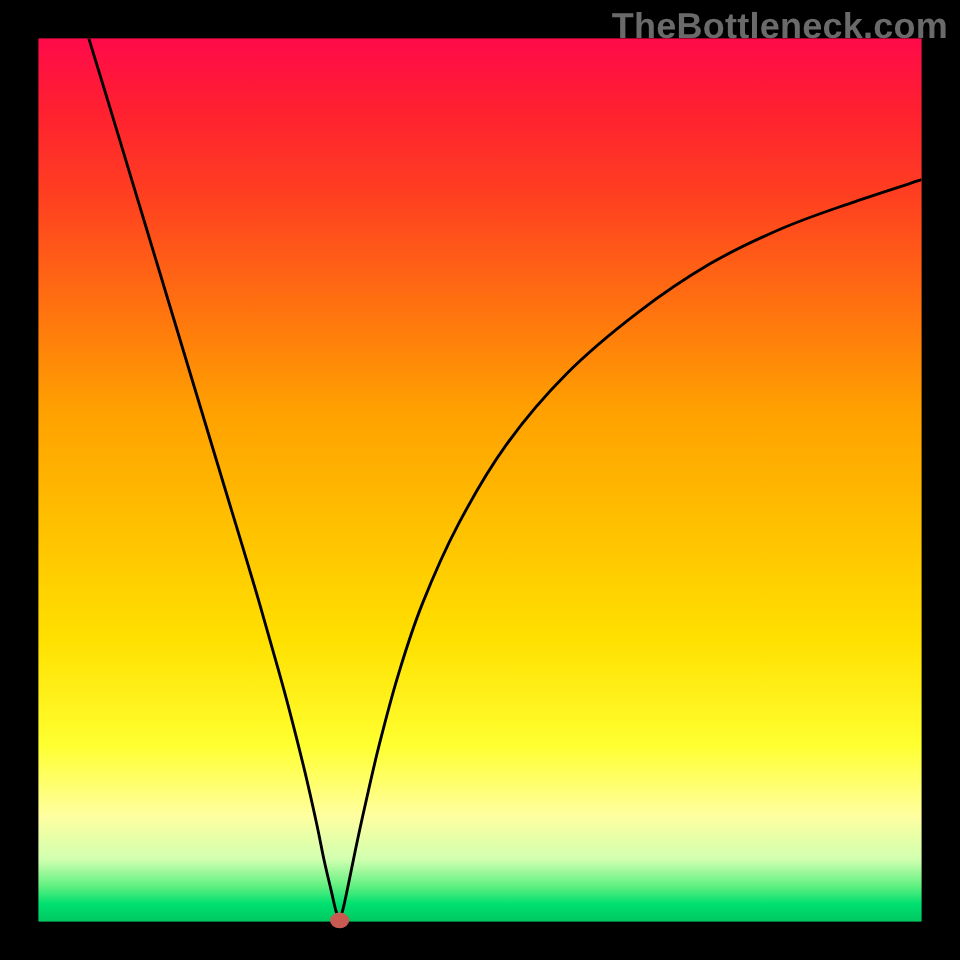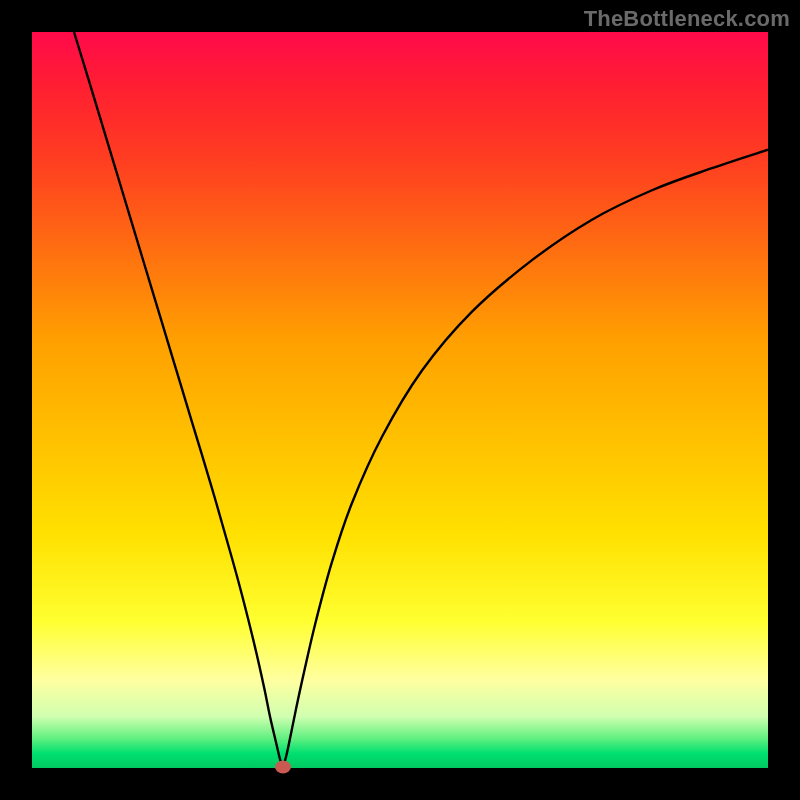--- a/index.html
+++ b/index.html
@@ -36,21 +36,21 @@
       #60f080 96%,
       #00e070 98%,
       #00c860 100%
     );
   }
   .watermark {
     position: absolute;
     top: 6px;
     right: 10px;
     font-family: Arial, Helvetica, sans-serif;
-    font-size: 22px;
+    font-size: 30px;
     font-weight: 600;
     color: #6a6a6a;
     letter-spacing: 0.2px;
     user-select: none;
   }
   svg.curve {
     position: absolute;
     left: 0;
     top: 0;
     width: 736px;

